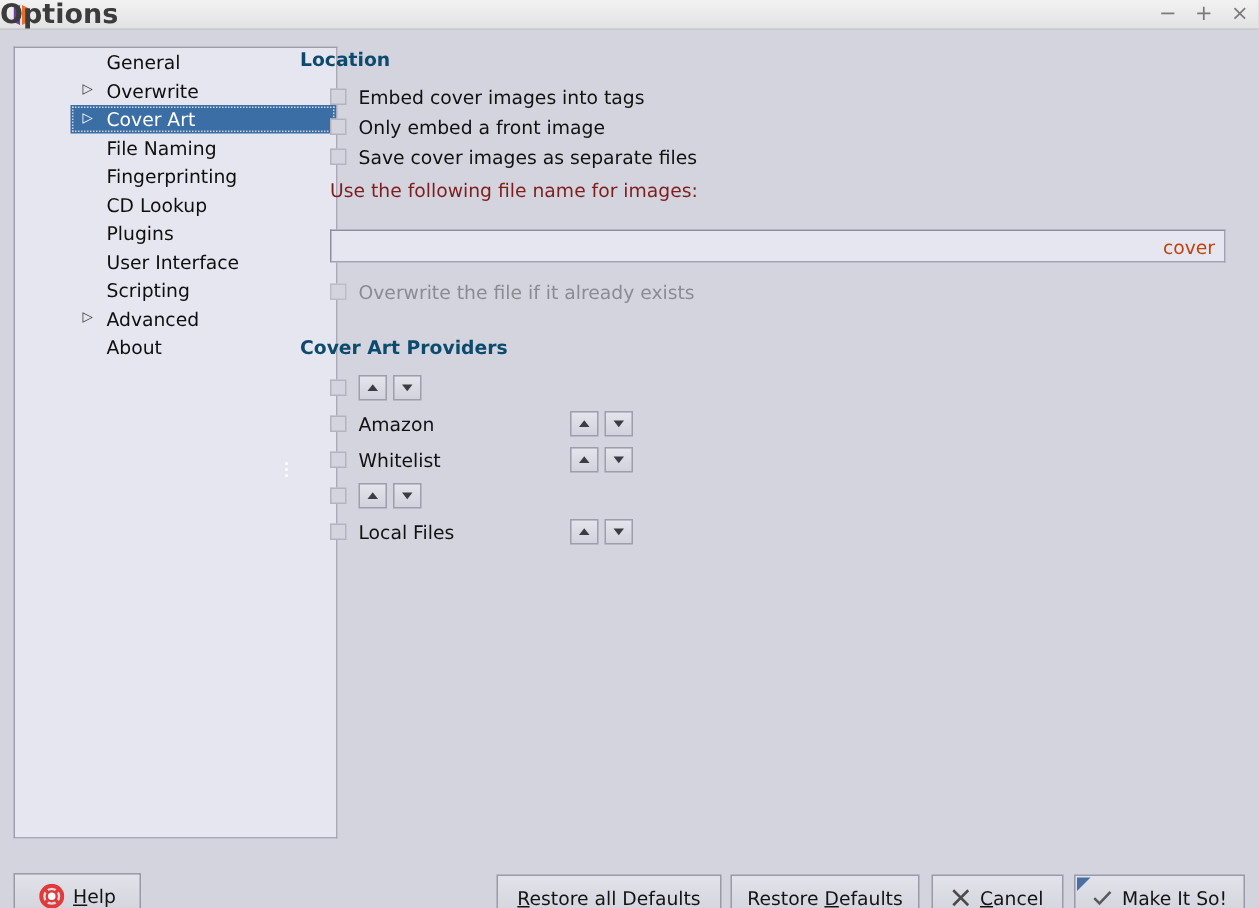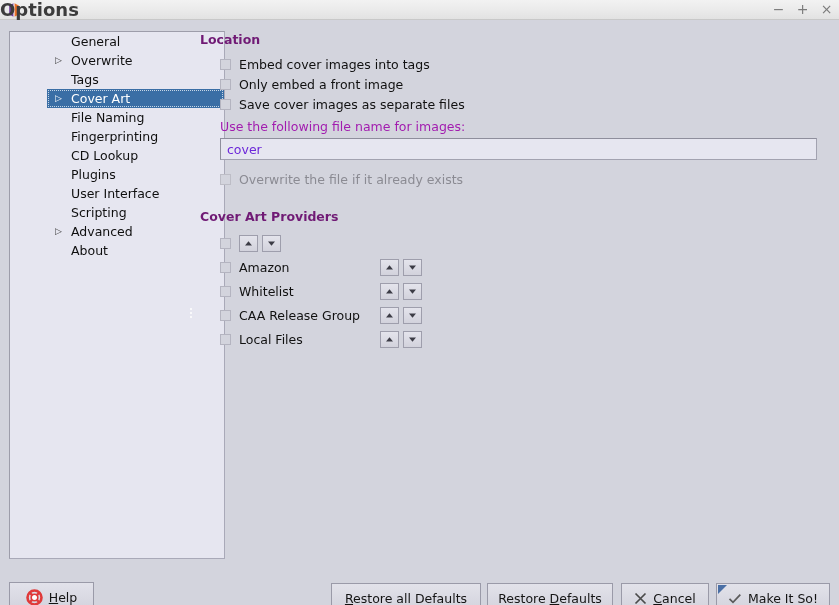--- a/index.html
+++ b/index.html
@@ -74,54 +74,55 @@
   .splitter {
     position: absolute; left: 188px; top: 280px; width: 5px; height: 26px;
     display: flex; flex-direction: column; justify-content: center; align-items: center; gap: 2px;
   }
   .splitter i { display: block; width: 2px; height: 2px; background: #ffffff; border-radius: 1px; }
 
   
   .pane { position: absolute; left: 200px; top: 11px; width: 625px; }
 
   .group-title {
-    font-weight: bold; font-size: 12.5px; color: #701a75;
+    font-weight: bold; font-size: 12.5px; color: #0c4a6e;
     margin: 0 0 6px 0; line-height: 17px;
   }
 
   .chk-row {
     display: flex; align-items: center;
     height: 20px; margin-left: 20px;
     font-size: 12.5px; color: #111111; white-space: nowrap;
   }
   .chk {
     width: 11px; height: 11px; flex: 0 0 11px;
     border: 1px solid #b4b4c0;
     background: #d3d4dd;
     margin-right: 8px;
     box-sizing: border-box;
   }
   .chk-row.disabled { color: #8b8b93; }
   .chk-row.disabled .chk { border-color: #bdbdc6; }
 
   .field-label {
-    margin-left: 20px; margin-top: 5px; margin-bottom: 3px;
-    font-size: 12.5px; color: #a21caf; line-height: 16px;
+    margin-left: 20px; margin-top: 5px; margin-bottom: 18px;
+    font-size: 12.5px; color: #7f1d1d; line-height: 16px;
   }
   .text-input {
     margin-left: 20px;
     width: 597px; height: 22px; box-sizing: border-box;
     background: #e6e6f0;
     border: 1px solid #a2a2b0;
     border-top-color: #8e8e9c; border-left-color: #8e8e9c;
     padding: 0 6px;
     font-family: "DejaVu Sans", "Liberation Sans", sans-serif;
-    font-size: 12.5px; color: #6d28d9;
+    font-size: 12.5px; color: #c2410c;
     line-height: 20px;
     outline: none;
+    text-align: right;
   }
 
   .prov-row {
     display: flex; align-items: center;
     height: 24px; margin-left: 20px;
   }
   .prov-row .chk { margin-right: 8px; }
   .prov-label { width: 141px; font-size: 12.5px; color: #111111; white-space: nowrap; }
   .spin-btn {
     width: 19px; height: 17px; margin-right: 4px;
@@ -185,24 +186,20 @@
 
   <div class="tree-box" id="tree-box">
       <div class="tree-item">
         <span class="arrow"></span>
         <span class="tlabel">General</span>
       </div>
       <div class="tree-item">
         <span class="arrow">▷</span>
         <span class="tlabel">Overwrite</span>
       </div>
-      <div class="tree-item">
-        <span class="arrow"></span>
-        <span class="tlabel">Tags</span>
-      </div>
       <div class="tree-item selected">
         <span class="arrow">▷</span>
         <span class="tlabel">Cover Art</span>
       </div>
       <div class="tree-item">
         <span class="arrow"></span>
         <span class="tlabel">File Naming</span>
       </div>
       <div class="tree-item">
         <span class="arrow"></span>
@@ -304,21 +301,20 @@
             </svg>
           </span>
           <span class="spin-btn">
             <svg width="9" height="7" viewBox="0 0 9 7">
               <path d="M4.5 5.8 L1 1.4 L8 1.4 Z" fill="#3c3c46"></path>
             </svg>
           </span>
         </div>
         <div class="prov-row">
           <span class="chk"></span>
-          <span class="prov-label">CAA Release Group</span>
           <span class="spin-btn">
             <svg width="9" height="7" viewBox="0 0 9 7">
               <path d="M4.5 1.2 L8 5.6 L1 5.6 Z" fill="#3c3c46"></path>
             </svg>
           </span>
           <span class="spin-btn">
             <svg width="9" height="7" viewBox="0 0 9 7">
               <path d="M4.5 5.8 L1 1.4 L8 1.4 Z" fill="#3c3c46"></path>
             </svg>
           </span>

